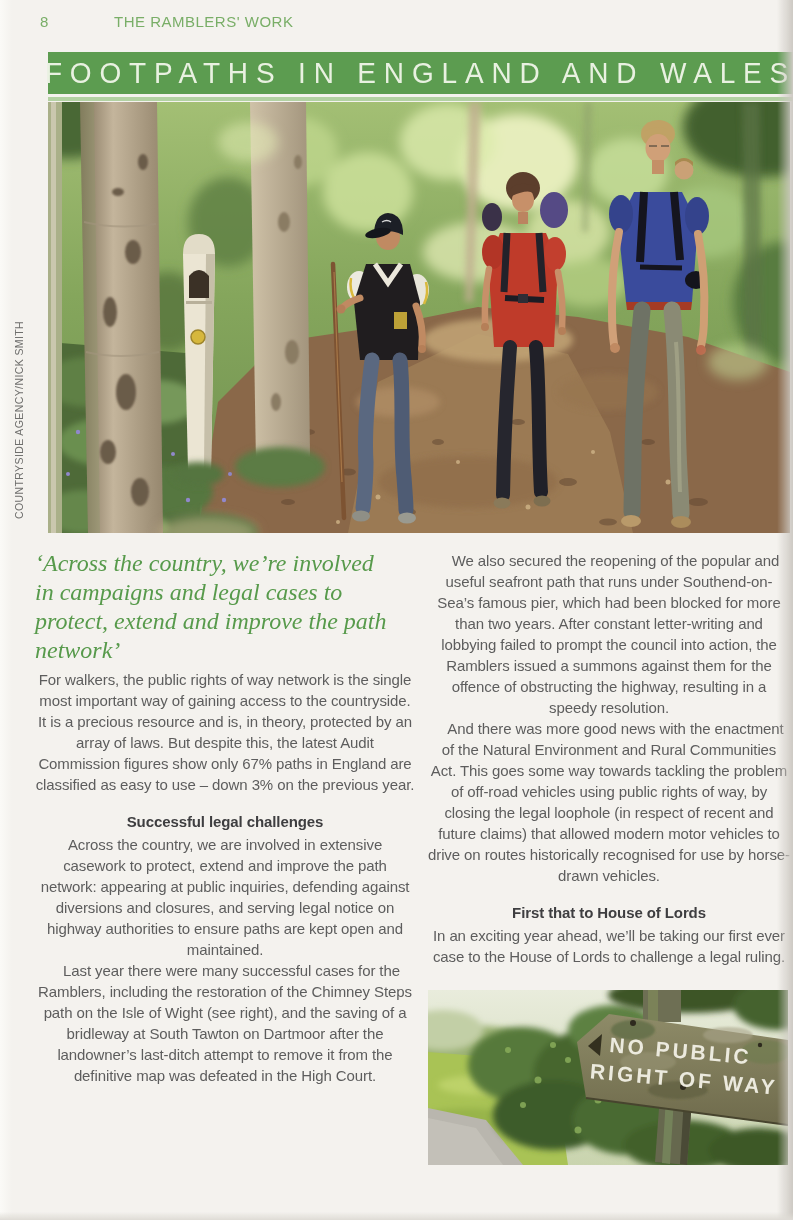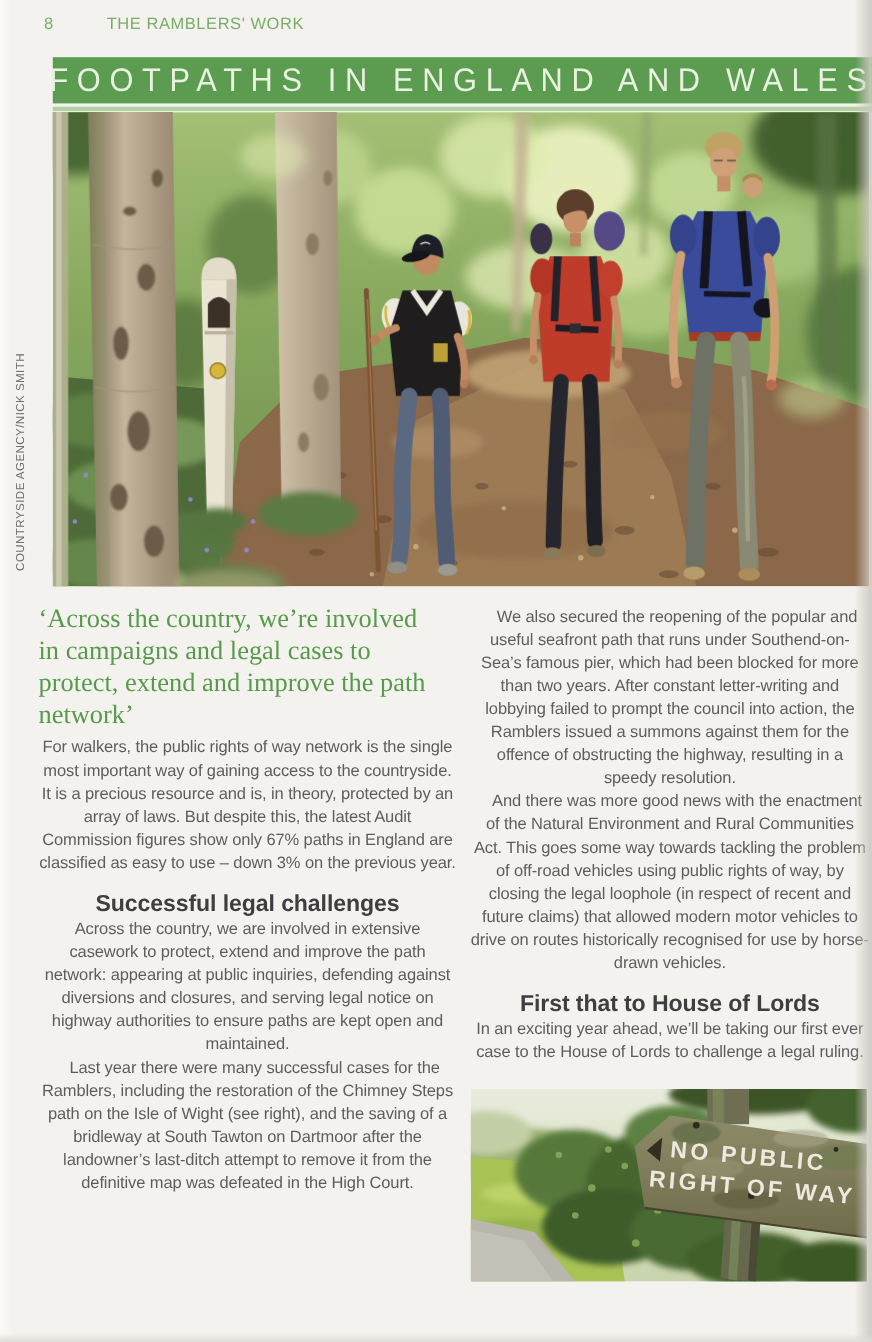--- a/index.html
+++ b/index.html
@@ -10,21 +10,21 @@
   }
   
   .edge-left{position:absolute;left:0;top:0;width:12px;height:100%;
     background:linear-gradient(to right,#fbfaf7,rgba(244,242,238,0));}
   .edge-right{position:absolute;right:0;top:0;width:16px;height:100%;
     background:linear-gradient(to left,#cdc9c3,rgba(244,242,238,0));}
   .edge-bottom{position:absolute;left:0;bottom:0;width:100%;height:8px;
     background:linear-gradient(to top,#dedbd5,rgba(244,242,238,0));}
 
   .page-number{position:absolute;left:40px;top:13px;font-size:15px;color:#79ae67;}
-  .section-header{position:absolute;left:97px;top:13px;font-size:15px;
+  .section-header{position:absolute;left:114px;top:13px;font-size:15px;
     letter-spacing:.5px;color:#79ae67;}
 
   .banner{position:absolute;left:48px;top:52px;width:745px;height:42px;
     background:#5c9c50;display:flex;align-items:center;justify-content:center;}
   .banner-title{color:#e9f1e1;font-size:28px;letter-spacing:.28em;
     font-weight:400;transform:scaleY(1.06);white-space:nowrap;}
   .banner-underline{position:absolute;left:48px;top:97px;width:745px;height:4px;
     background:#b2d1a2;}
 
   .main-photo{position:absolute;left:48px;top:102px;width:742px;height:431px;}
@@ -32,27 +32,27 @@
 
   .photo-credit{
     position:absolute;left:13px;top:315px;height:210px;
     writing-mode:vertical-rl;transform:rotate(180deg);
     font-size:10.5px;letter-spacing:.4px;color:#6e6e6c;white-space:nowrap;
     text-align:center;
   }
 
   .pull-quote{position:absolute;left:35px;top:549px;width:356px;
     font-family:"Liberation Serif",serif;font-size:24px;line-height:29px;
-    color:#579a4b;}
+    color:#579a4b;font-style:italic;}
 
   .col{position:absolute;font-size:15px;line-height:21px;color:#5d5d5d;
     letter-spacing:-0.1px;text-align:center;}
   .col p{margin:0;}
   .col p.indent{text-indent:13px;}
-  .col h3{margin:16px 0 2px 0;font-size:21px;color:#3e3e40;letter-spacing:-0.1px;}
+  .col h3{margin:16px 0 2px 0;font-size:15px;color:#3e3e40;letter-spacing:-0.1px;}
   .col-left{left:35px;top:669px;width:380px;}
   .col-right{left:428px;top:550px;width:362px;}
 
   .sign-text{font-family:"Liberation Sans",sans-serif;font-weight:bold;
     fill:#eceade;letter-spacing:3px;}
 </style>
 </head>
 <body>
 
 <div class="page">

